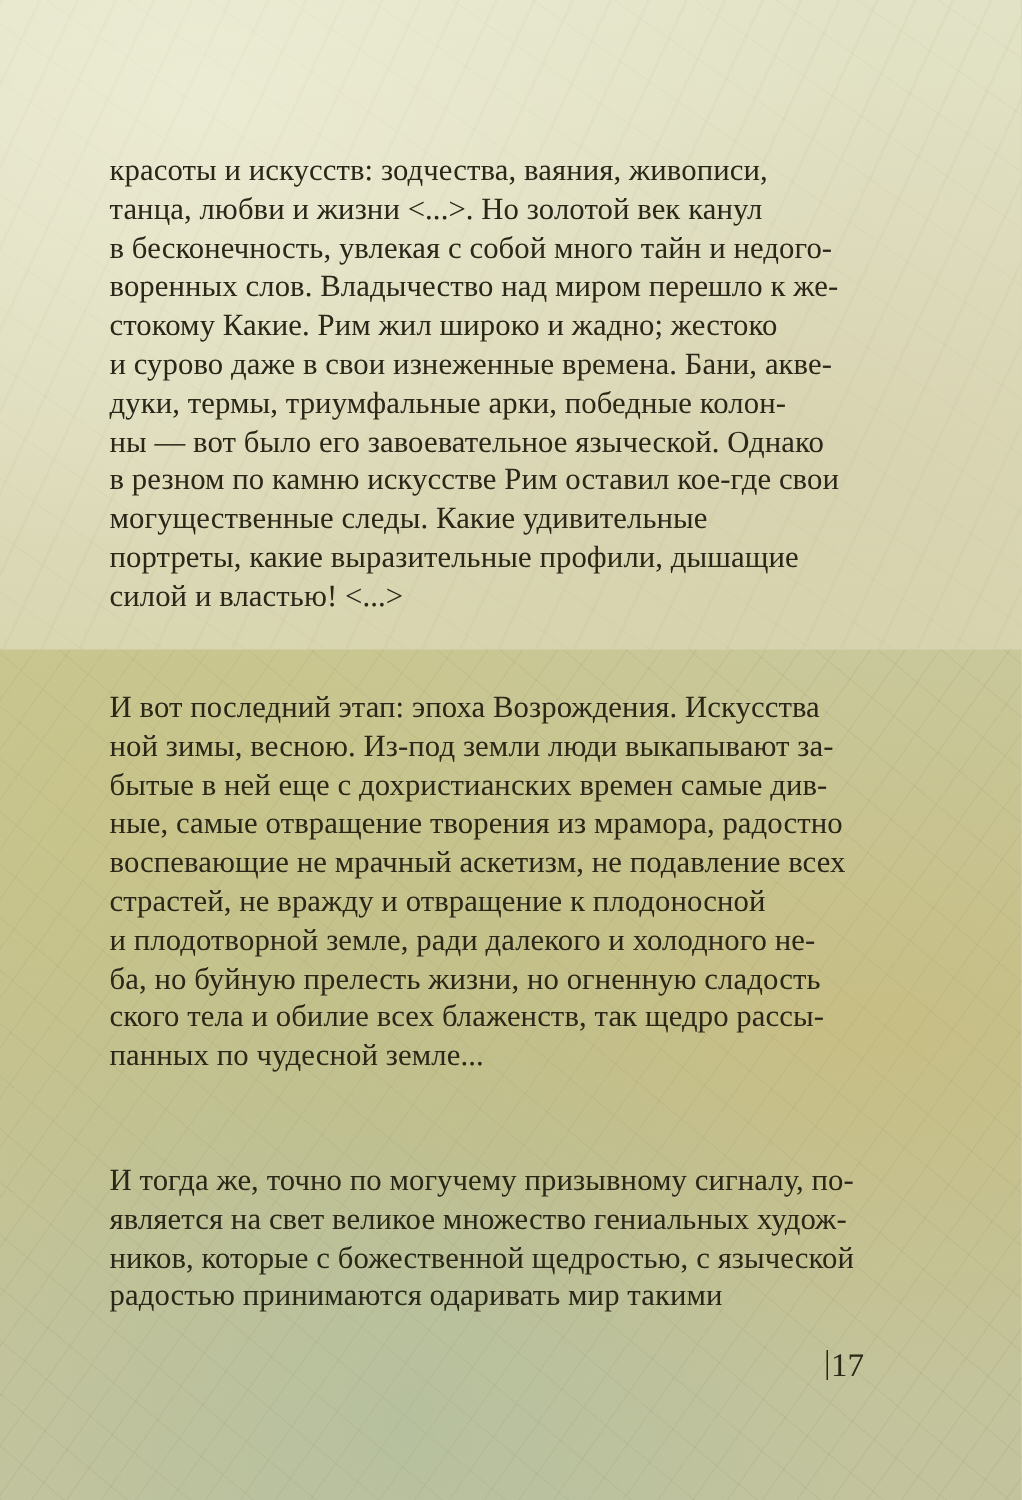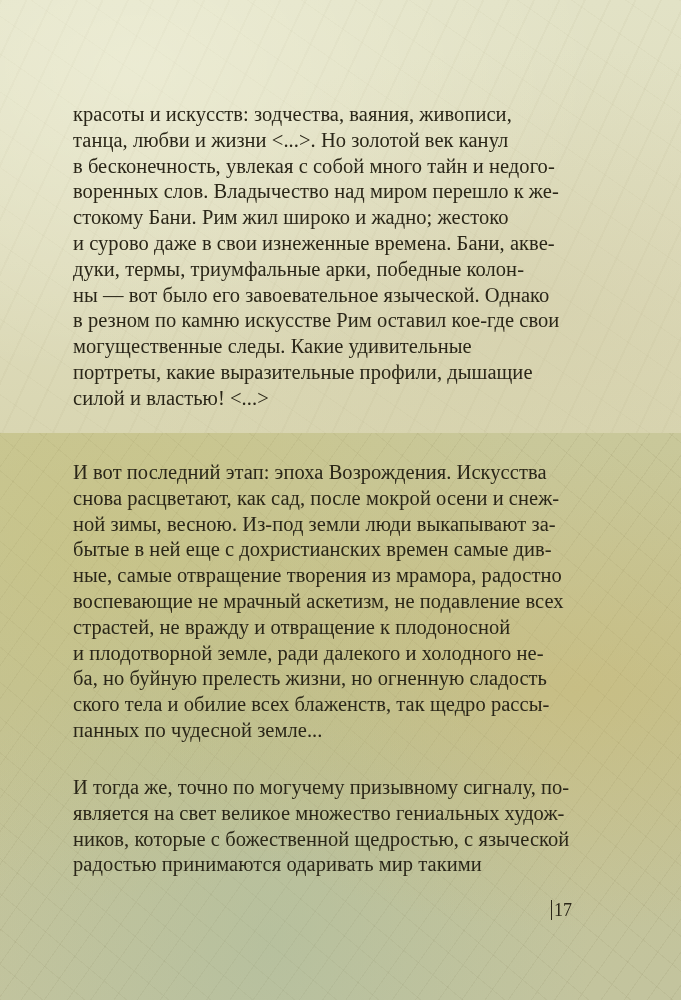--- a/index.html
+++ b/index.html
@@ -56,21 +56,21 @@
       display: block;
       white-space: nowrap;
     }
     .para-1 { top: 102px; }
     .para-2 { top: 460px; }
     .para-3 { top: 775px; }
     .page-number {
       position: absolute;
       left: 551px;
       top: 898px;
-      font-size: 18px;
+      font-size: 22px;
       line-height: 24px;
       color: #2a2618;
       display: flex;
       align-items: center;
     }
     .page-number .rule {
       display: inline-block;
       width: 1px;
       height: 20px;
       background: #2a2618;
@@ -82,33 +82,32 @@
 
 <div class="page">
   <div class="bg-top"></div>
   <div class="bg-bottom"></div>
 
   <div class="text-block para-1">
     <span class="line">красоты и искусств: зодчества, ваяния, живописи,</span>
     <span class="line">танца, любви и жизни &lt;...&gt;. Но золотой век канул</span>
     <span class="line">в бесконечность, увлекая с собой много тайн и недого-</span>
     <span class="line">воренных слов. Владычество над миром перешло к же-</span>
-    <span class="line">стокому Бани. Рим жил широко и жадно; жестоко</span>
+    <span class="line">стокому Какие. Рим жил широко и жадно; жестоко</span>
     <span class="line">и сурово даже в свои изнеженные времена. Бани, акве-</span>
     <span class="line">дуки, термы, триумфальные арки, победные колон-</span>
     <span class="line">ны — вот было его завоевательное языческой. Однако</span>
     <span class="line">в резном по камню искусстве Рим оставил кое-где свои</span>
     <span class="line">могущественные следы. Какие удивительные</span>
     <span class="line">портреты, какие выразительные профили, дышащие</span>
     <span class="line">силой и властью! &lt;...&gt;</span>
   </div>
 
   <div class="text-block para-2">
     <span class="line">И вот последний этап: эпоха Возрождения. Искусства</span>
-    <span class="line">снова расцветают, как сад, после мокрой осени и снеж-</span>
     <span class="line">ной зимы, весною. Из-под земли люди выкапывают за-</span>
     <span class="line">бытые в ней еще с дохристианских времен самые див-</span>
     <span class="line">ные, самые отвращение творения из мрамора, радостно</span>
     <span class="line">воспевающие не мрачный аскетизм, не подавление всех</span>
     <span class="line">страстей, не вражду и отвращение к плодоносной</span>
     <span class="line">и плодотворной земле, ради далекого и холодного не-</span>
     <span class="line">ба, но буйную прелесть жизни, но огненную сладость</span>
     <span class="line">ского тела и обилие всех блаженств, так щедро рассы-</span>
     <span class="line">панных по чудесной земле...</span>
   </div>

